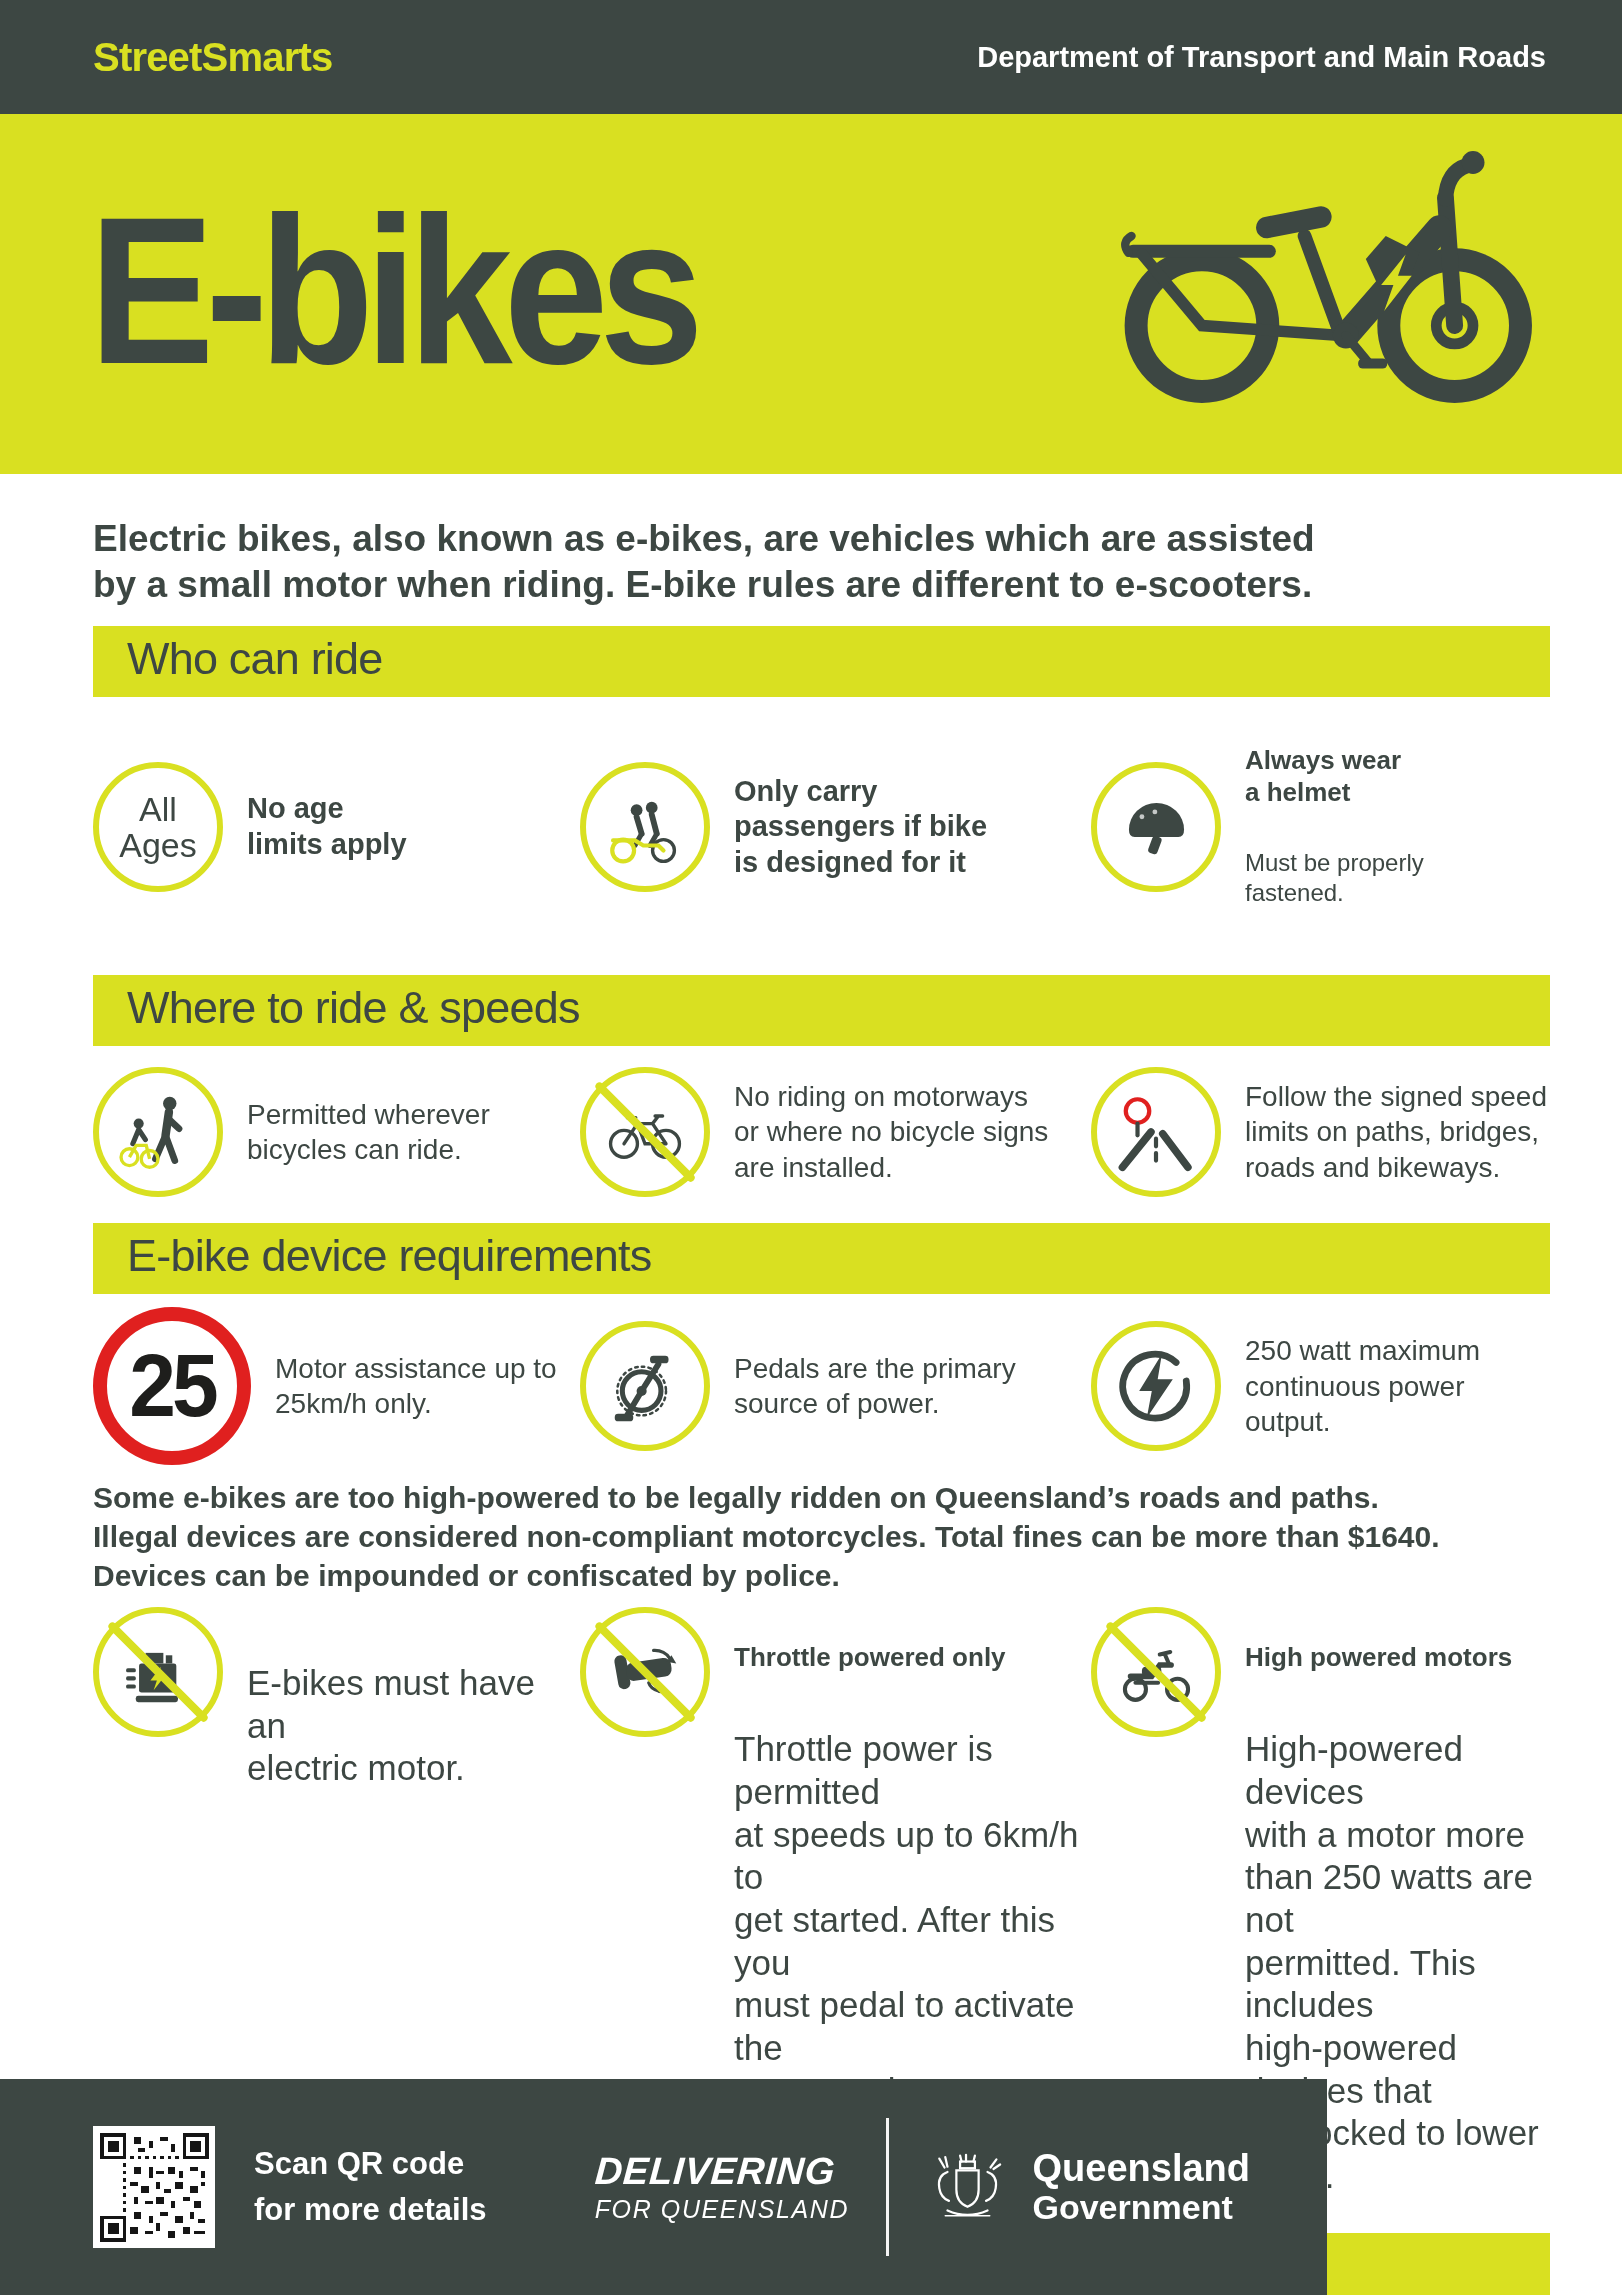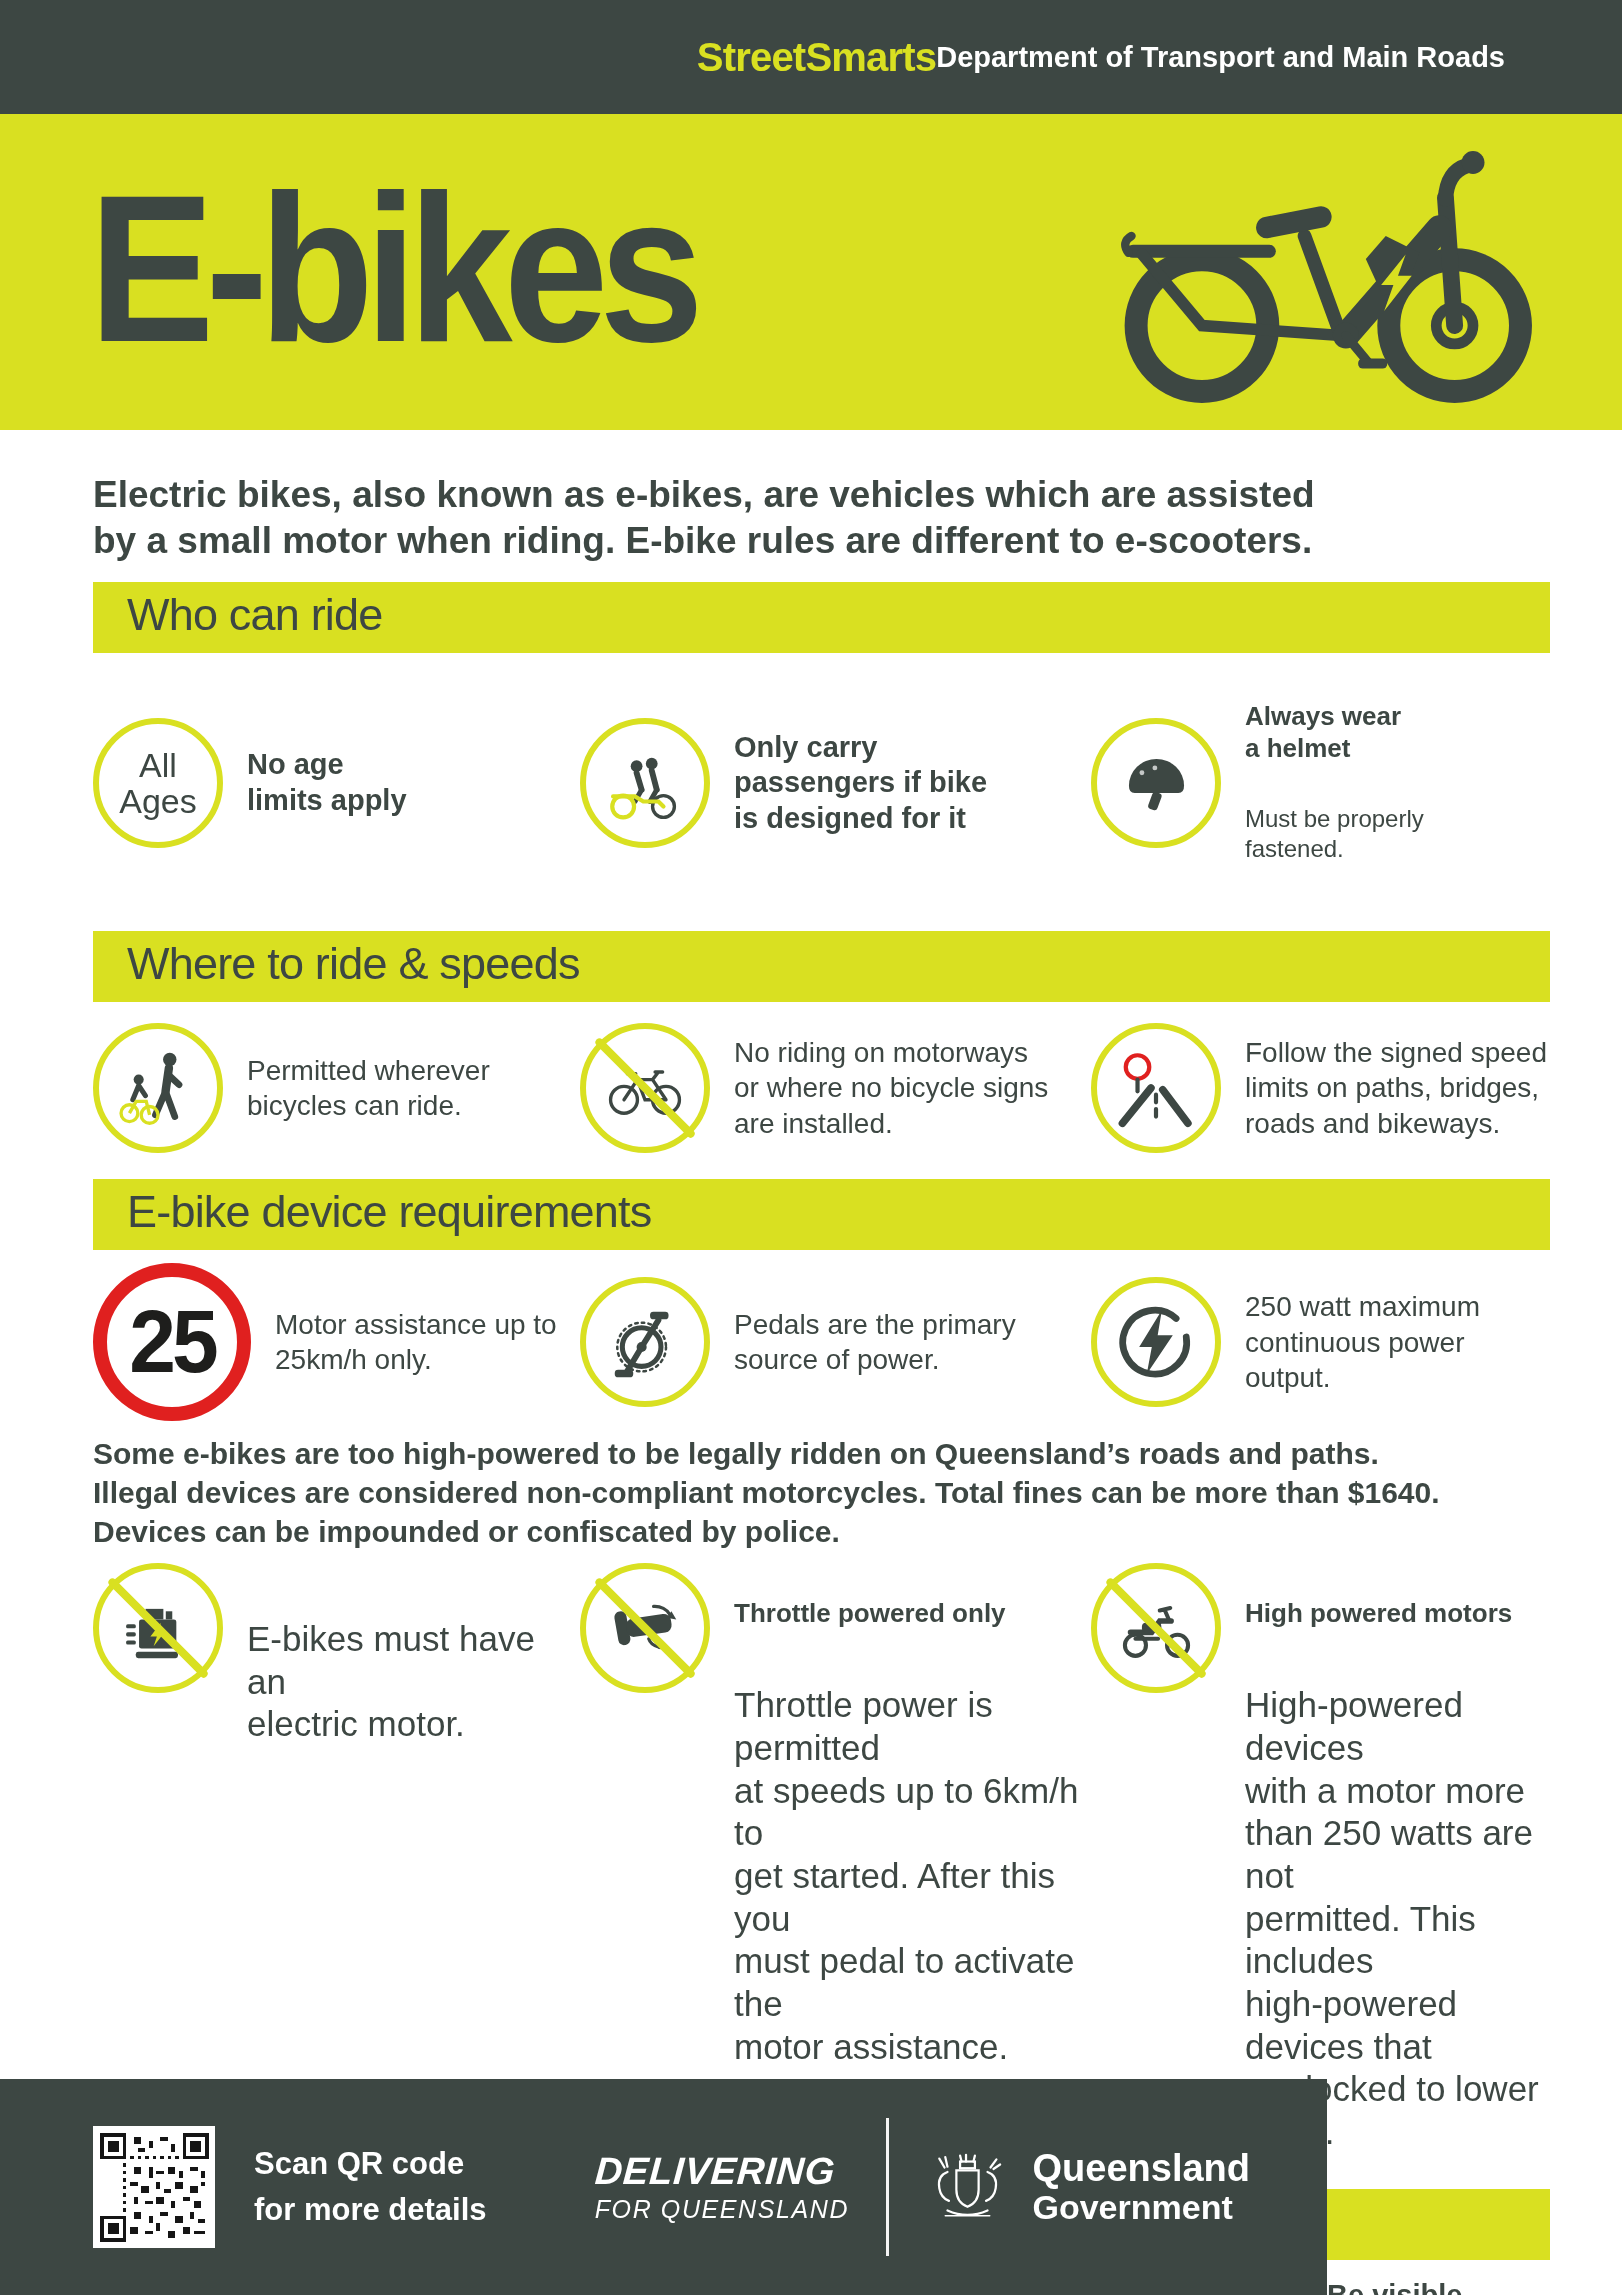--- a/index.html
+++ b/index.html
@@ -6,26 +6,26 @@
     --yellow:#d9e021;
     --dark:#3d4743;
     --red:#e0201f;
   }
   *{box-sizing:border-box;margin:0;padding:0}
   html,body{width:1623px;background:#fff}
   body{font-family:"Liberation Sans","DejaVu Sans",sans-serif;color:var(--dark)}
   .page{position:relative;width:1623px;height:2295px;background:#fff;overflow:hidden}
 
   
-  .header{height:114px;background:var(--dark);display:flex;align-items:center;justify-content:flex-end;padding:0 118px 0 93px}
+  .header{height:114px;background:var(--dark);display:flex;align-items:center;justify-content:space-between;padding:0 77px 0 93px}
   .brand{color:var(--yellow);font-size:40px;font-weight:700;letter-spacing:-0.8px}
   .dept{color:#fff;font-size:29px;font-weight:700}
 
   
-  .hero{height:316px;background:var(--yellow);position:relative;overflow:hidden}
+  .hero{height:360px;background:var(--yellow);position:relative;overflow:hidden}
   .hero-title{position:absolute;left:89px;top:50%;transform:translateY(-52%) scaleY(1.12);transform-origin:left center;
     font-size:188px;font-weight:700;letter-spacing:-9px;color:var(--dark);line-height:1;white-space:nowrap}
   .hero-bike{position:absolute;right:78px;top:24px}
 
   
   .intro{margin:42px 73px 0 93px;font-size:37px;font-weight:700;line-height:1.24;white-space:pre-line}
 
   
   .band{margin:0 73px 0 93px;background:var(--yellow);color:var(--dark);
     font-size:45px;font-weight:400;padding:7.3px 16px 12px 34px;letter-spacing:-0.8px}

